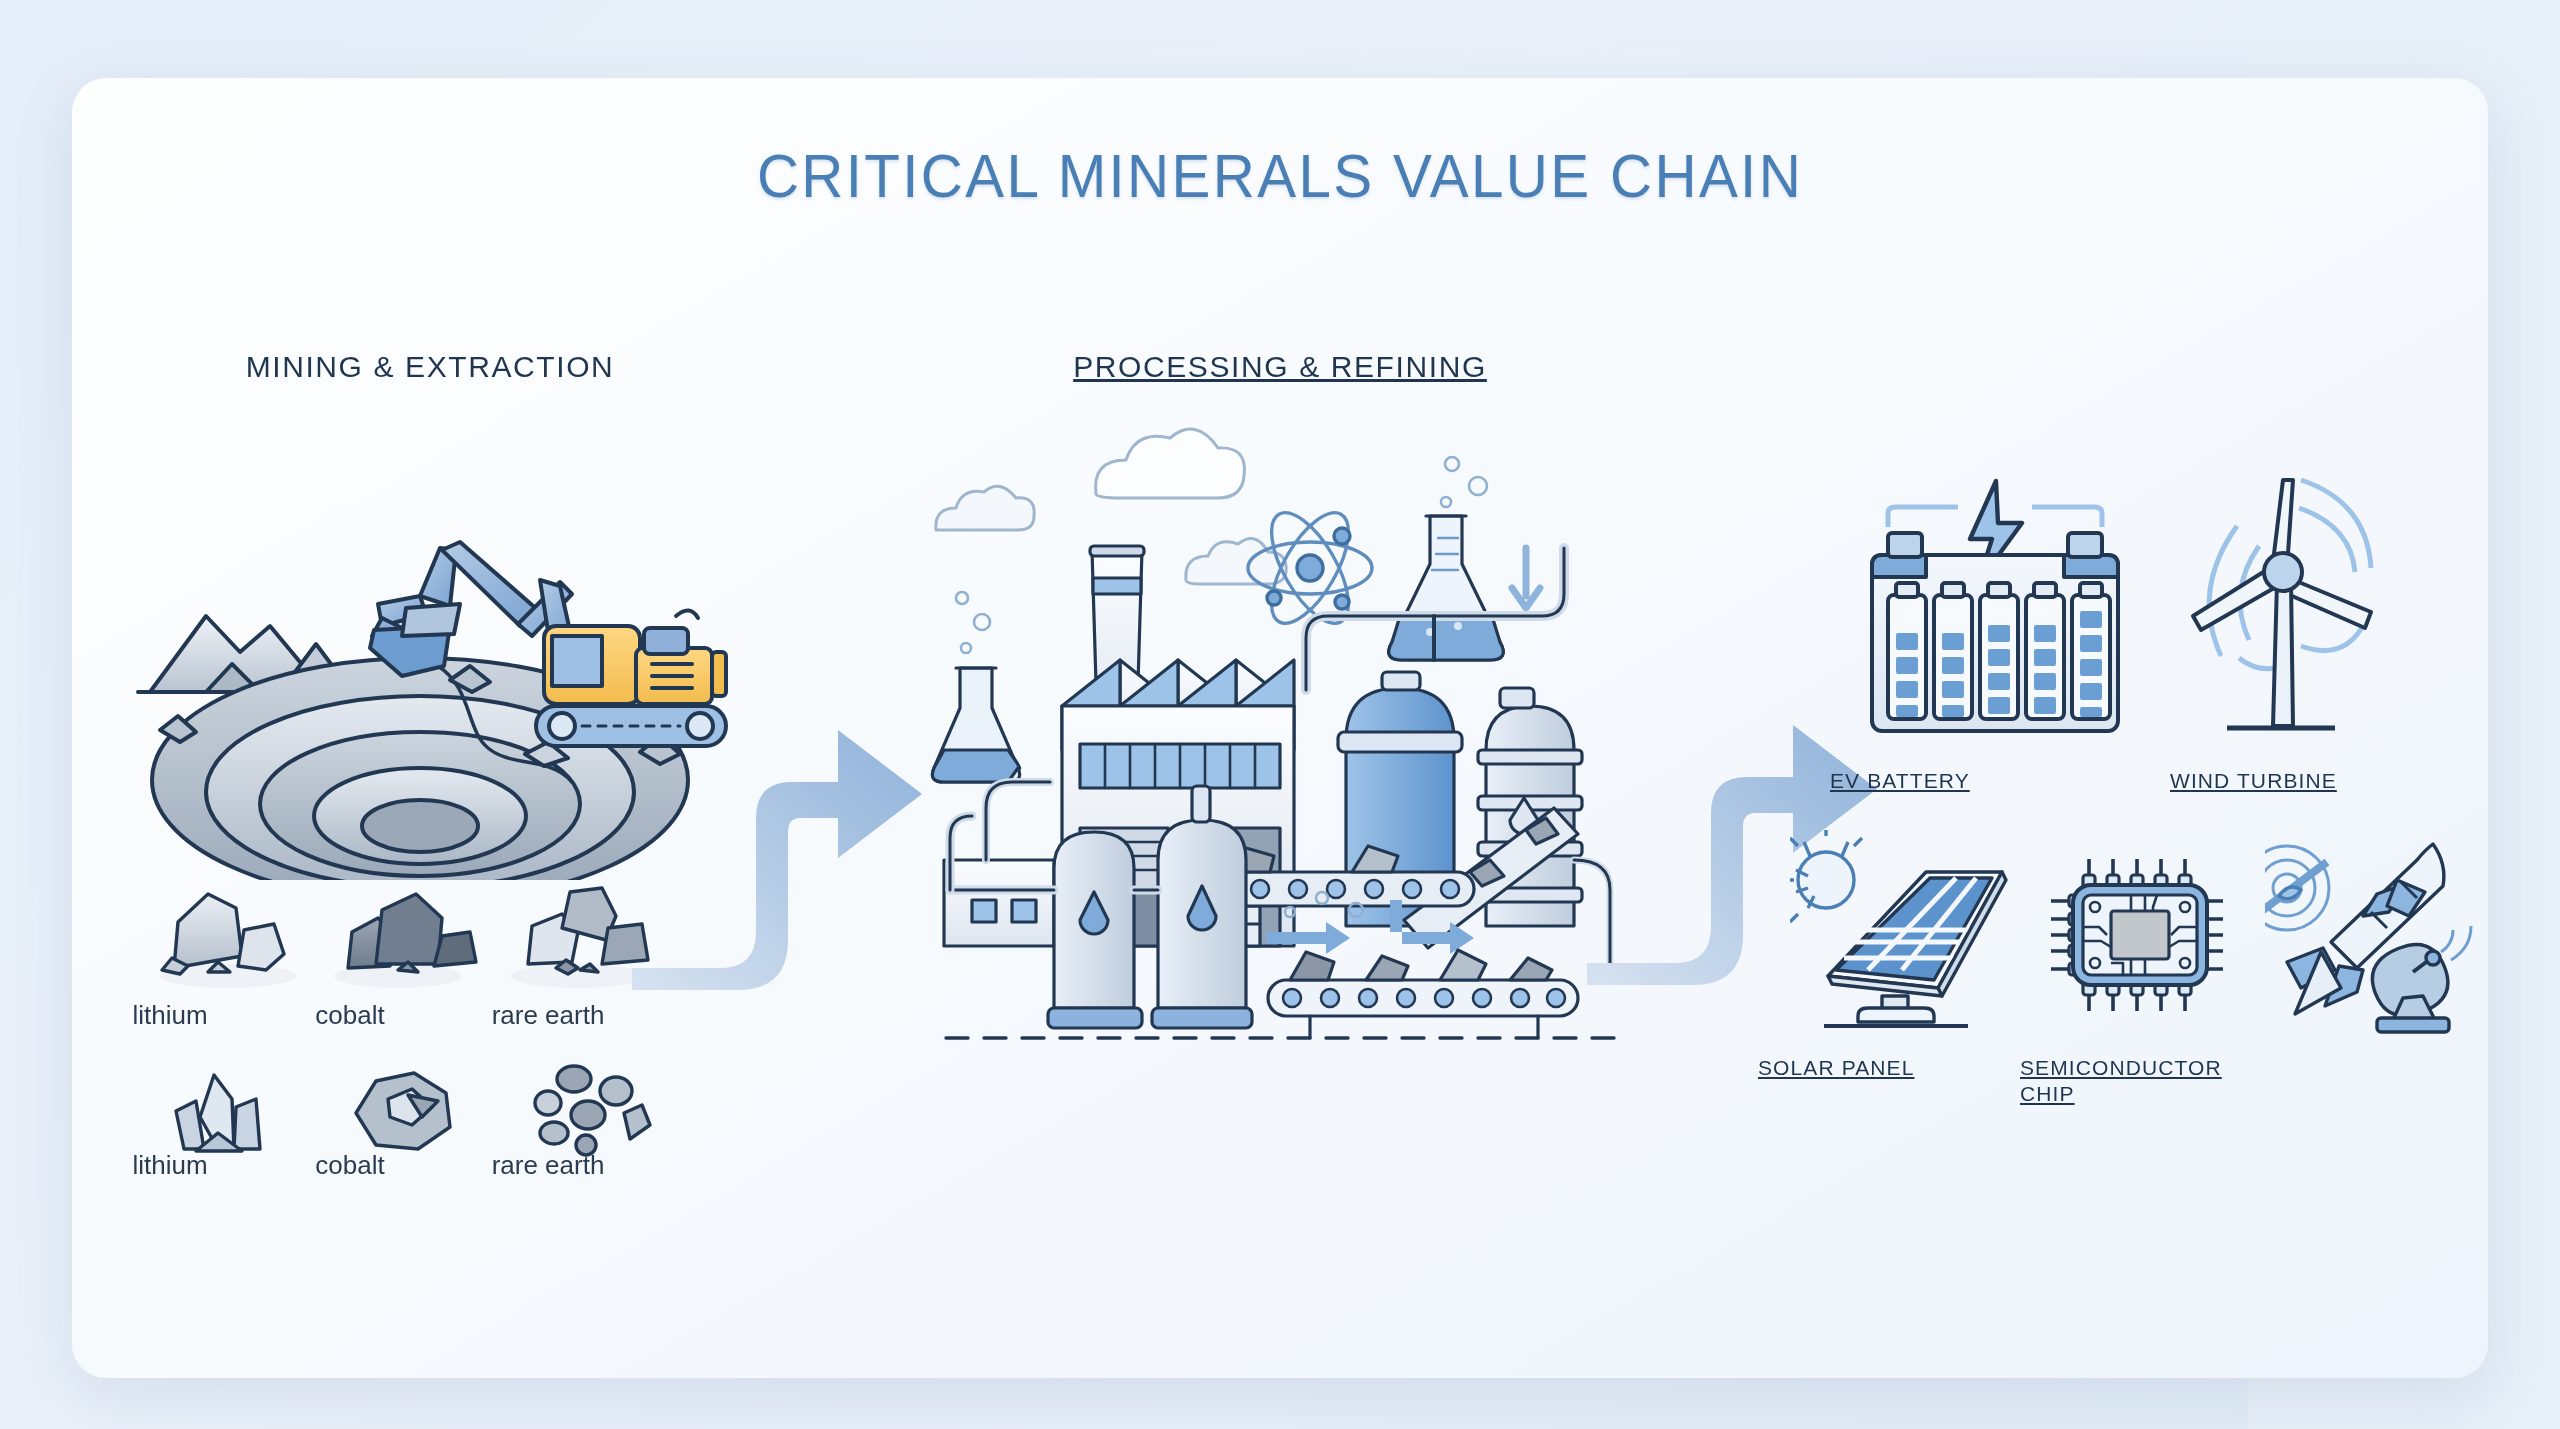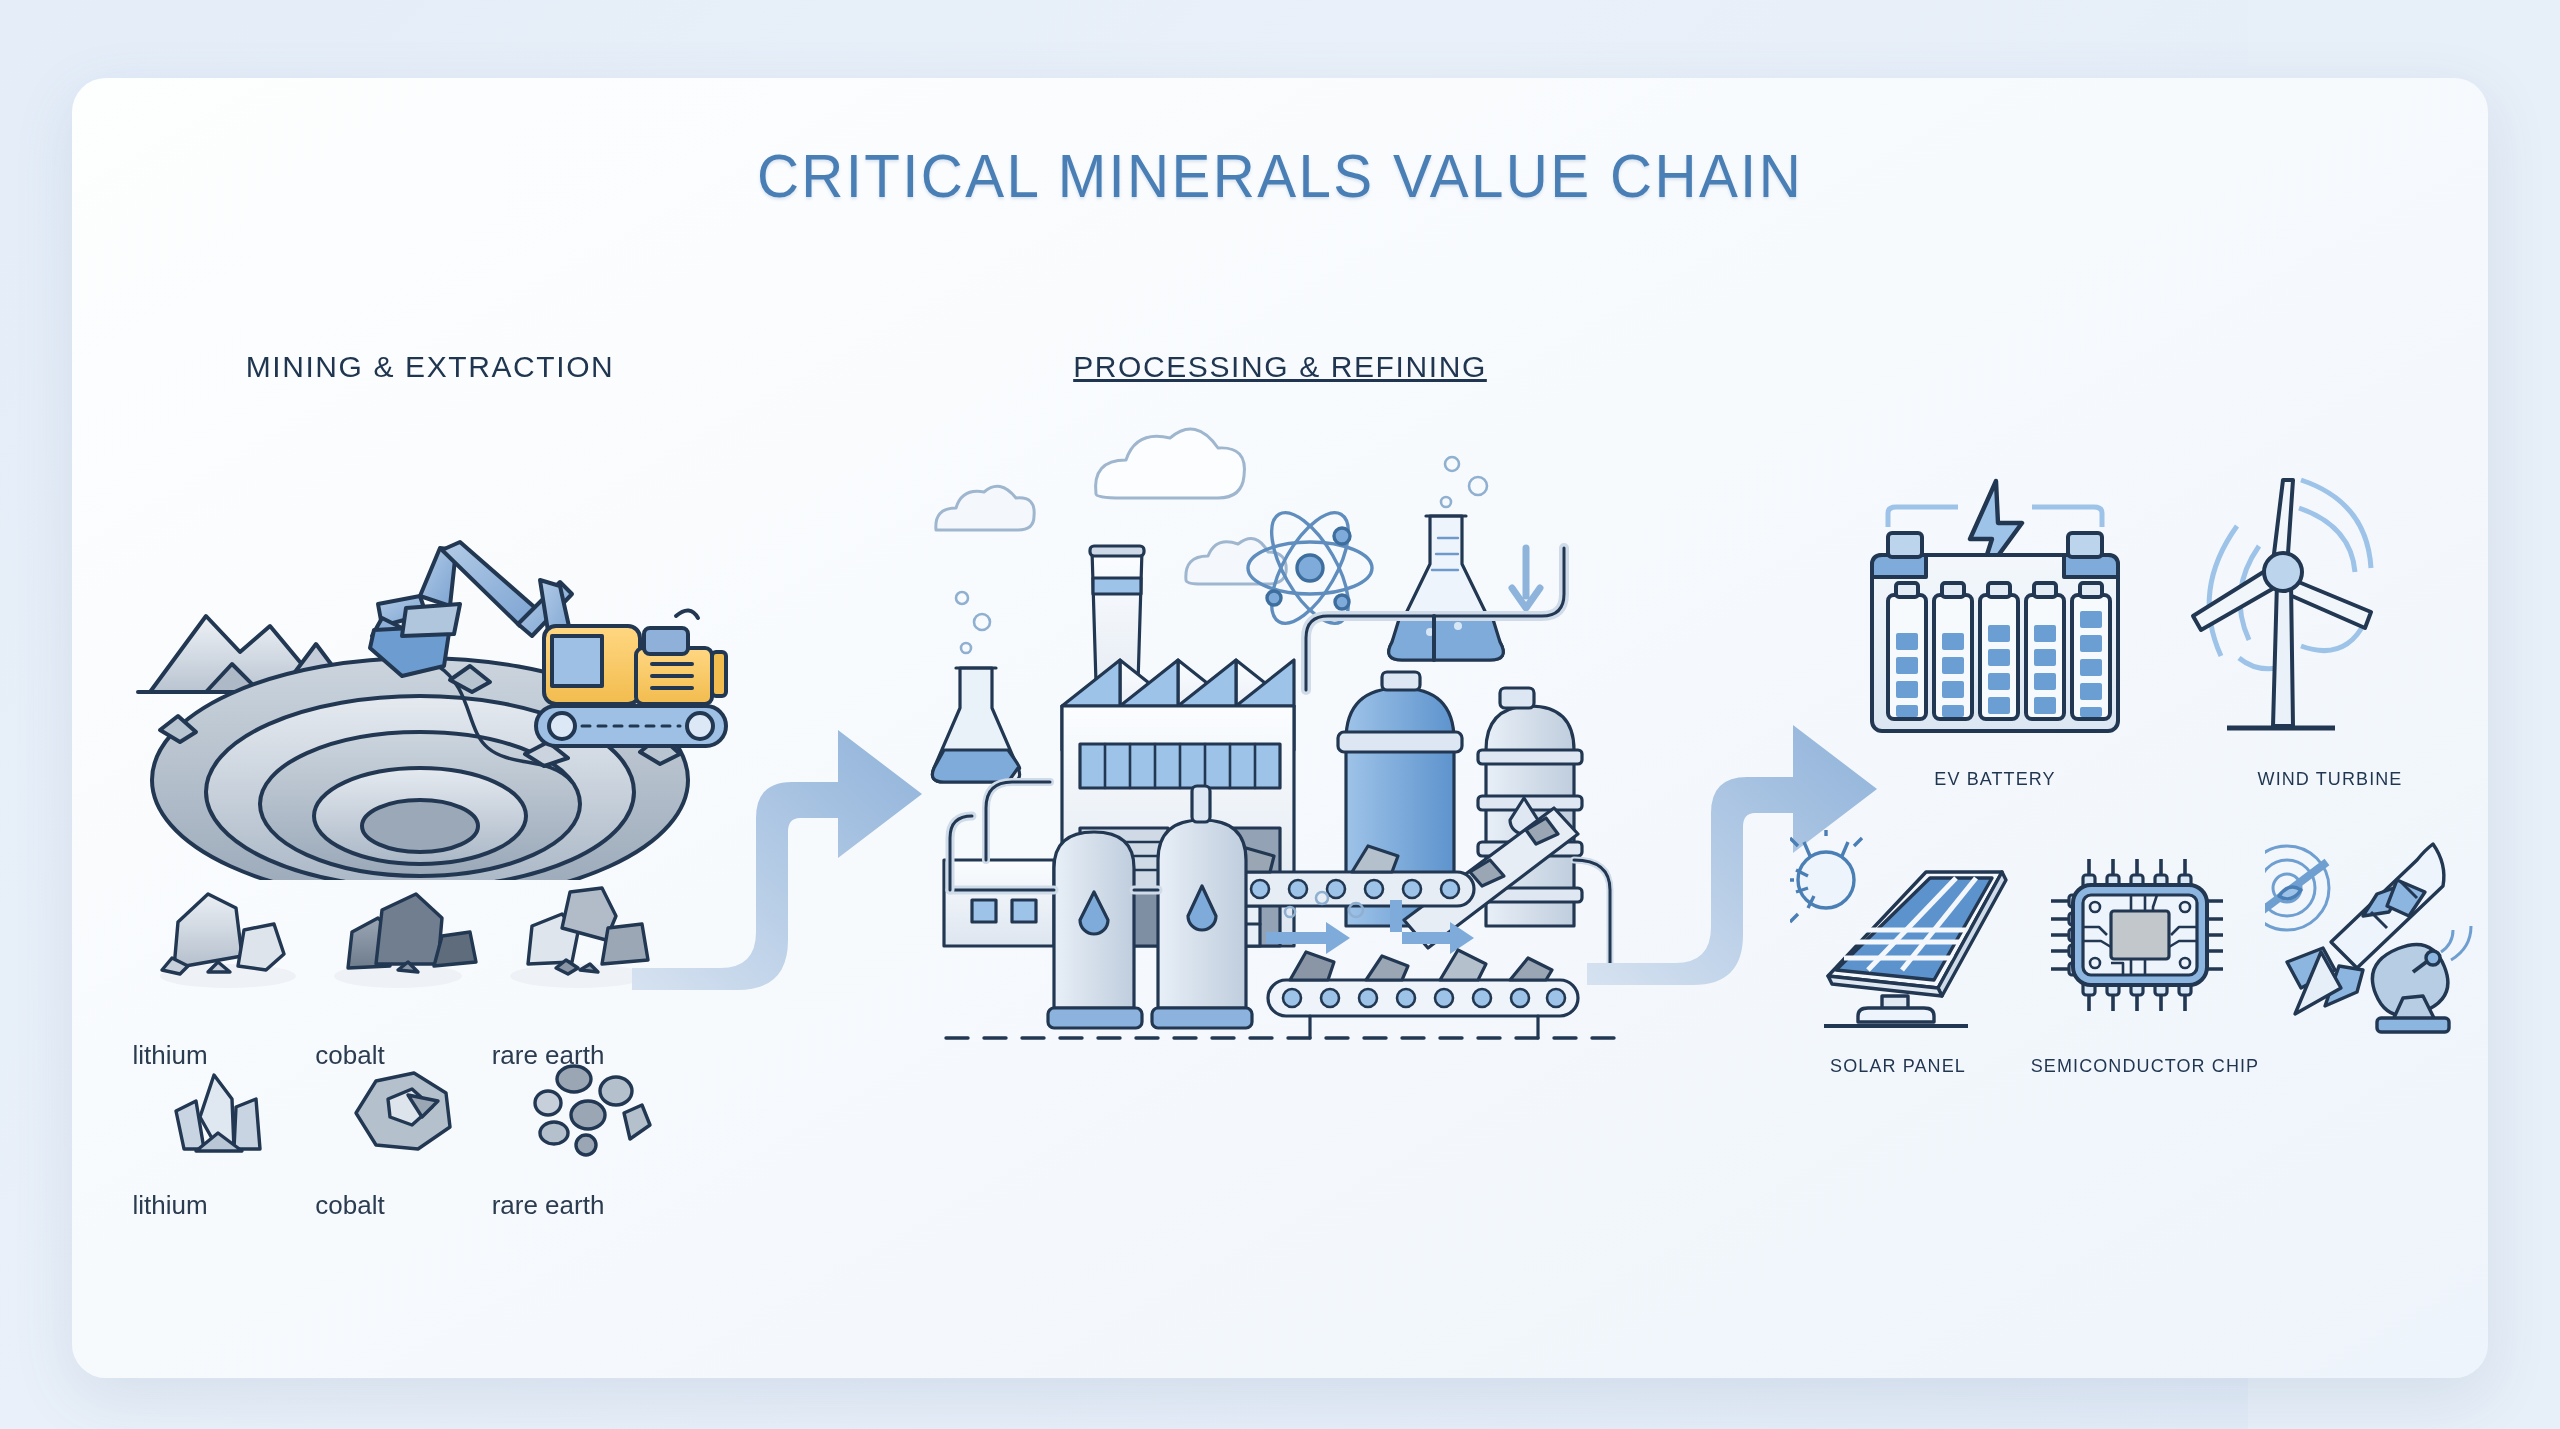--- a/index.html
+++ b/index.html
@@ -25,24 +25,24 @@
 
   .sec-head{position:absolute;top:350px;font-size:30px;letter-spacing:1.6px;
     color:#1f3550;font-weight:500;text-align:center;}
   .sec-head.s1{left:100px;width:660px;}
   .sec-head.s2{left:950px;width:660px;text-decoration:underline;}
   .sec-head.s3{left:1780px;width:720px;}
 
   .svgwrap{position:absolute;}
 
   
-  .min-label{position:absolute;text-align:center;font-size:26px;color:#2b3c50;margin-top:40px;}
-
-  .tech-label{position:absolute;text-align:center;font-size:18px;
-    letter-spacing:1.1px;color:#1f3550;line-height:1.25;}
+  .min-label{position:absolute;text-align:center;font-size:26px;color:#2b3c50;}
+
+  .tech-label{position:absolute;font-size:21px;
+    letter-spacing:1.1px;color:#1f3550;line-height:1.25;text-decoration:underline;}
 </style>
 </head>
 <body>
 
 <div class="page">
   <div class="card"></div>
 
   <div class="title">CRITICAL MINERALS VALUE CHAIN</div>
 
   <div class="sec-head s1">MINING &amp; EXTRACTION</div>

